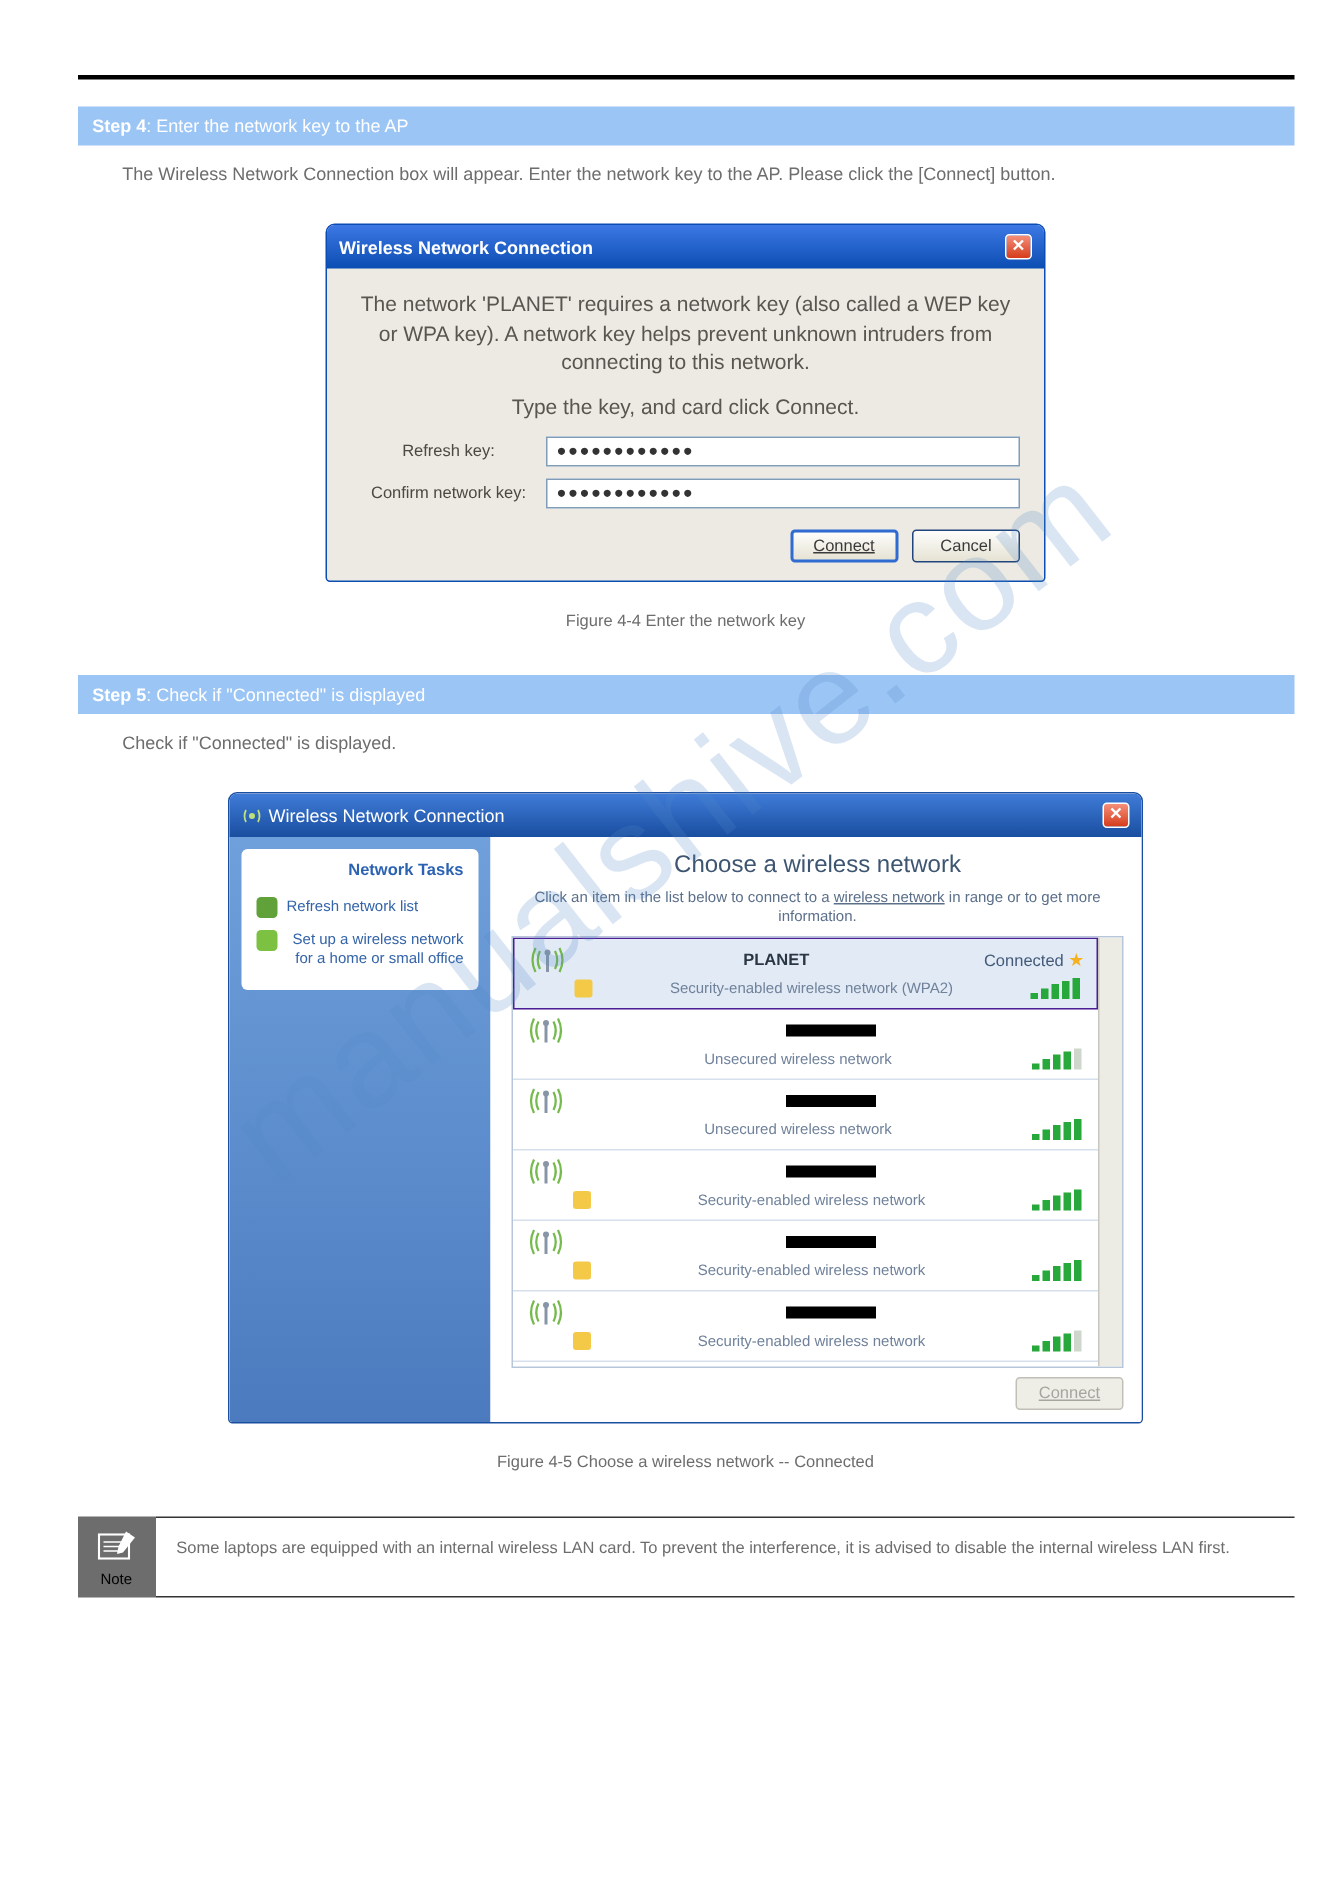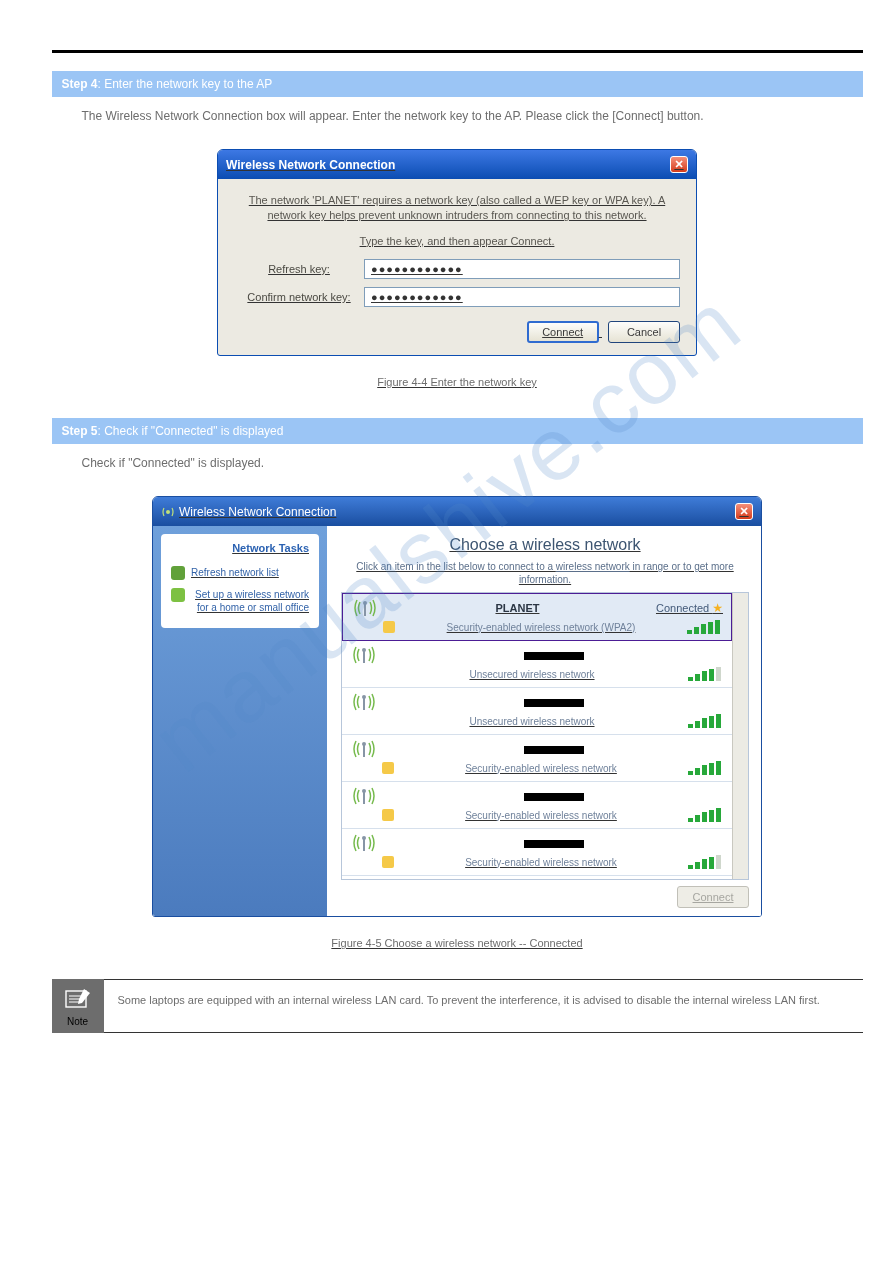--- a/index.html
+++ b/index.html
@@ -3,29 +3,29 @@
 <meta charset="utf-8">
 <style>
   * { box-sizing: border-box; margin: 0; padding: 0; }
   body { background: #fff; font-family: "Segoe UI", Tahoma, Arial, sans-serif; font-size: 12px; color: #333; }
   .page { width: 890px; margin: 0 auto; padding: 50px 29px 30px 50px; }
   .hr-top { height: 3px; background: #000; margin-bottom: 18px; }
   .step-block { margin-bottom: 14px; }
   .step-header { background: #9bc5f5; padding: 6px 10px; font-size: 12px; color: #fff; }
   .step-header b { color: #fff; }
   .step-body { padding: 10px 20px 10px 30px; color: #6d6d6d; line-height: 1.5; }
-  .fig { text-align: center; margin: 12px 0 30px 0; text-decoration: underline; }
+  .fig { text-align: center; margin: 12px 0 30px 0; }
   .fig-caption { color: #6d6d6d; font-size: 11px; margin-top: 20px; }
 
   
   .dialog1 { width: 480px; margin: 0 auto; border: 1px solid #0b4db2; background: #eceae2; font-family: Tahoma, sans-serif; border-radius: 6px 6px 3px 3px; overflow: hidden; }
   .titlebar1 { background: linear-gradient(#3d78e4,#0b4db2); color: #fff; font-weight: bold; font-size: 12px; padding: 6px 8px; display: flex; justify-content: space-between; align-items: center; }
   .closebtn { width: 18px; height: 17px; background: linear-gradient(#f58f7a,#d53c1b); border: 1px solid #fff; border-radius: 3px; color: #fff; font-size: 11px; text-align: center; line-height: 15px; font-weight: bold; }
   .d1body { padding: 14px 16px 12px 16px; }
-  .d1body .intro { color: #585650; font-size: 11px; line-height: 1.4; margin-bottom: 10px; text-align: center; }
+  .d1body .intro { color: #585650; font-size: 14px; line-height: 1.4; margin-bottom: 10px; text-align: center; }
   .d1body .row { display: flex; align-items: center; margin-bottom: 8px; }
   .d1body .lbl { width: 130px; font-size: 11px; color: #4a4942; }
   .d1body .field { flex: 1; height: 20px; border: 1px solid #7f9db9; background: #fff; padding: 0 6px; font-size: 11px; letter-spacing: 1px; display: flex; align-items: center; }
   .d1btns { text-align: right; padding-top: 6px; }
   .xpbtn { display: inline-block; min-width: 72px; height: 22px; border: 1px solid #20457c; border-radius: 3px; background: linear-gradient(#fdfdfb,#e6e3d4); font-size: 11px; color: #3a3a3a; margin-left: 6px; line-height: 20px; text-align: center; }
   .xpbtn.default { border: 2px solid #2f6bd0; line-height: 18px; }
 
   
   .dialog2 { width: 610px; margin: 0 auto; border: 1px solid #1a4ea0; border-radius: 6px 6px 3px 3px; overflow: hidden; background: #fff; font-family: Tahoma, sans-serif; }
   .titlebar2 { background: linear-gradient(#3f7cd8,#1a4ea0); color: #fff; padding: 6px 8px; font-size: 12px; display: flex; justify-content: space-between; align-items: center; }
@@ -95,21 +95,21 @@
   </div>
 
   <div class="fig">
     <div class="dialog1">
       <div class="titlebar1">
         <span>Wireless Network Connection</span>
         <span class="closebtn">✕</span>
       </div>
       <div class="d1body">
         <div class="intro">The network 'PLANET' requires a network key (also called a WEP key or WPA key). A network key helps prevent unknown intruders from connecting to this network.</div>
-        <div class="intro">Type the key, and then appear Connect.</div>
+        <div class="intro">Type the key, and card click Connect.</div>
         <div class="row">
           <div class="lbl">Refresh key:</div>
           <div class="field">●●●●●●●●●●●●</div>
         </div>
         <div class="row">
           <div class="lbl">Confirm network key:</div>
           <div class="field">●●●●●●●●●●●●</div>
         </div>
         <div class="d1btns">
           <span class="xpbtn default"><u>Connect</u></span>

